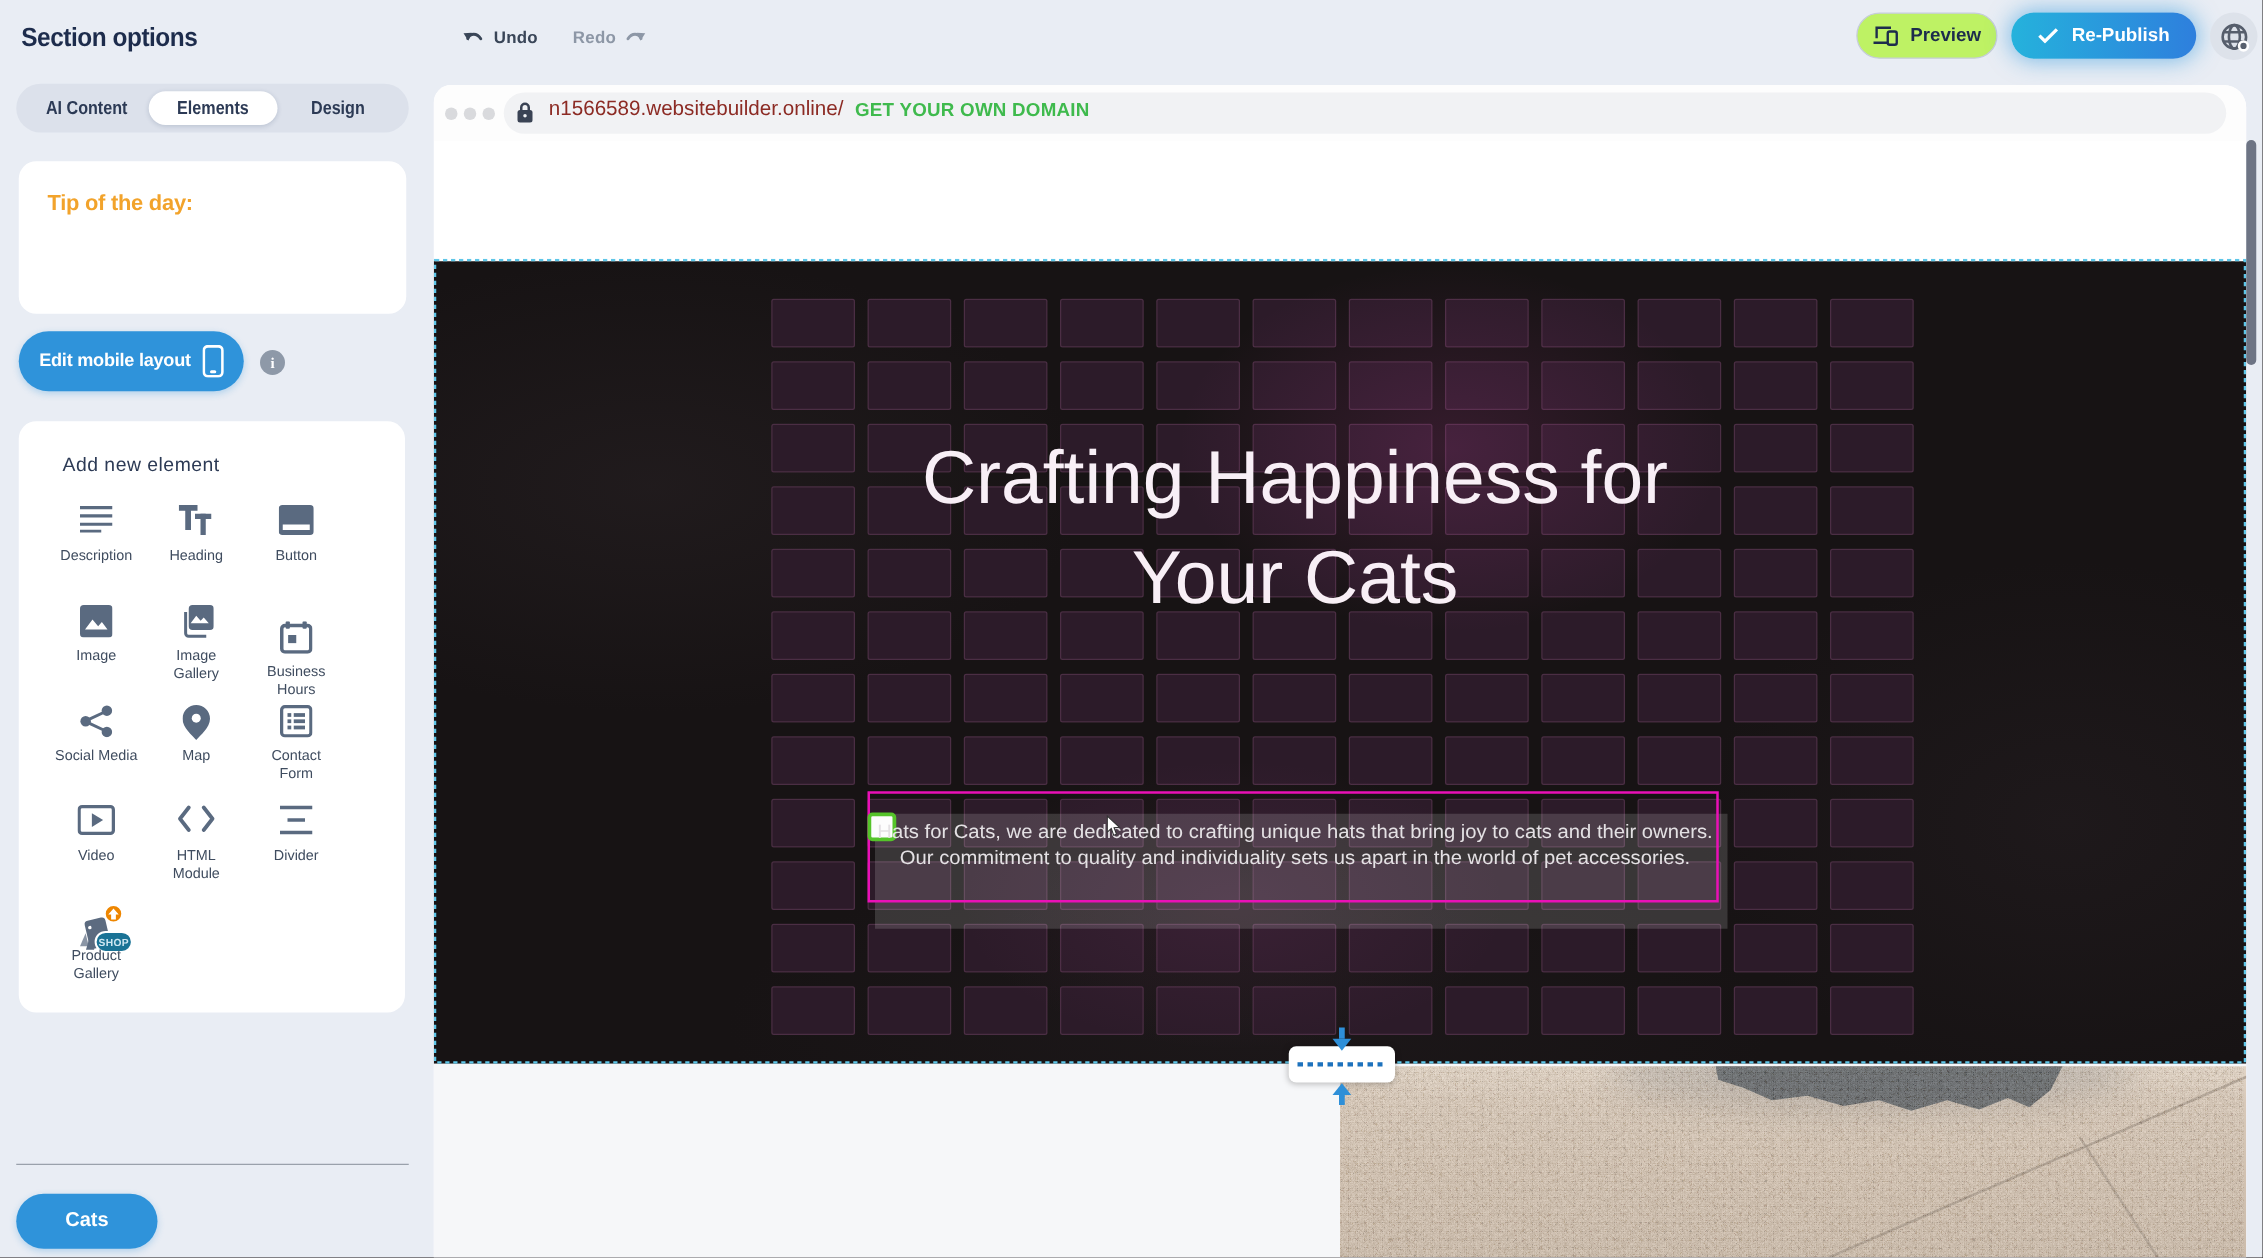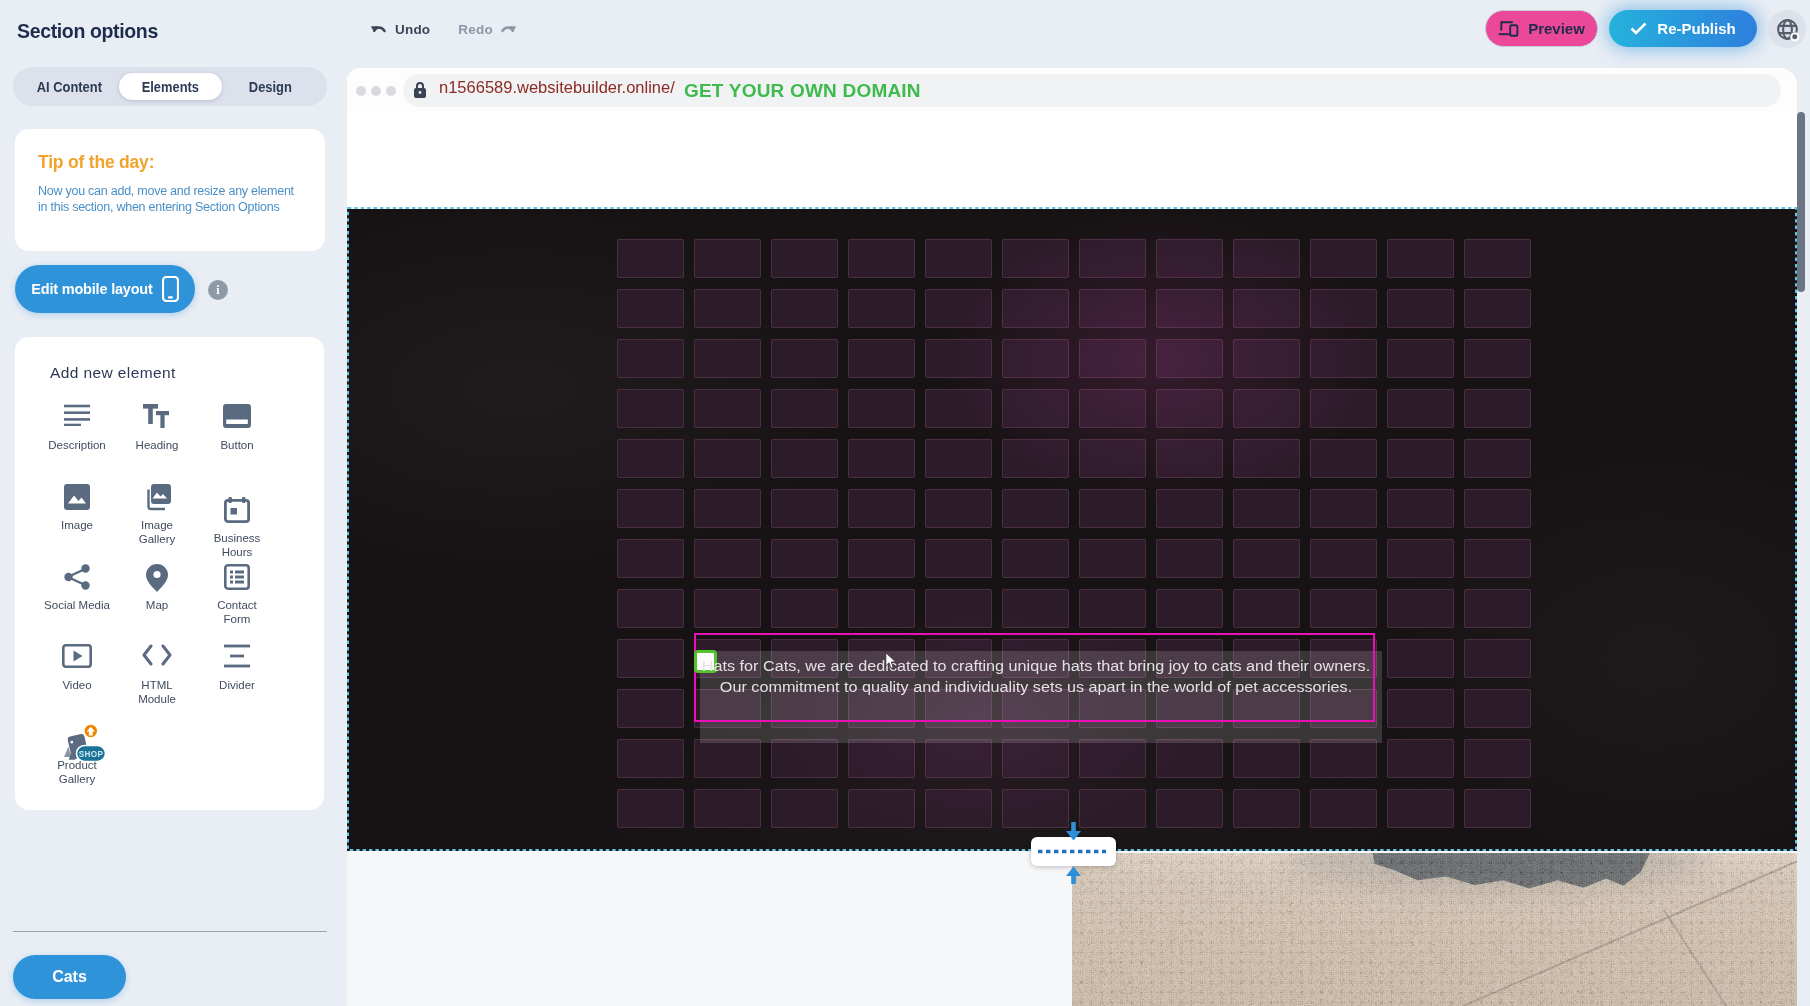--- a/index.html
+++ b/index.html
@@ -4,21 +4,21 @@
 <style>
   * { margin:0; padding:0; box-sizing:border-box; }
   html,body { width:1810px; height:1006px; overflow:hidden; }
   body { background:#e9edf4; font-family:"Liberation Sans", sans-serif; position:relative; }
   .abs { position:absolute; }
 
   
   .title { left:17px; top:19px; font-size:21px; font-weight:bold; color:#1d2c4c; letter-spacing:-0.4px; transform:scaleX(0.93); transform-origin:left center; }
   .undoredo { left:370px; top:18px; height:22px; display:flex; align-items:center; }
   .undoredo .txt { font-size:13.5px; font-weight:bold; letter-spacing:0.2px; }
-  .btn-preview { left:1485px; top:10px; width:113px; height:37px; background:#ec4899; border:1px solid #c6cdd9; border-radius:19px; display:flex; align-items:center; justify-content:center; gap:8px; }
+  .btn-preview { left:1485px; top:10px; width:113px; height:37px; background:#bef264; border:1px solid #c6cdd9; border-radius:19px; display:flex; align-items:center; justify-content:center; gap:8px; }
   .btn-preview span { font-size:15px; font-weight:bold; color:#1d2c4c; }
   .btn-republish { left:1609px; top:10px; width:148px; height:37px; border-radius:19px; background:linear-gradient(90deg,#25b2dc,#2e7fdd); box-shadow:0 0 18px 2px rgba(41,150,220,0.55); display:flex; align-items:center; justify-content:center; gap:10px; }
   .btn-republish span { font-size:15px; font-weight:bold; color:#fff; }
   .globe-wrap { left:1768px; top:10px; width:38px; height:38px; border-radius:50%; background:#dde2ea; display:flex; align-items:center; justify-content:center; }
 
   
   .tabs { left:13px; top:67px; width:314px; height:39px; background:#dce1eb; border-radius:20px; display:flex; align-items:center; padding:0 6px; }
   .tabs .tab { flex:1; text-align:center; font-size:15px; font-weight:bold; color:#2c3a55; transform:scaleX(0.86); }
   .tabs .sel { position:absolute; left:106px; top:6px; width:103px; height:27px; background:#fff; border-radius:14px; box-shadow:0 1px 4px rgba(30,50,90,0.18); display:flex; align-items:center; justify-content:center; }
   .tipcard { left:15px; top:129px; width:310px; height:122px; background:#fff; border-radius:14px; }
@@ -34,21 +34,21 @@
   .el .lb { font-size:11.5px; line-height:13.5px; color:#3f4c5f; }
   .side-div { left:13px; top:931px; width:314px; height:1px; background:#9aa1ab; }
   .btn-done { left:13px; top:955px; width:113px; height:44px; background:#2f93da; border-radius:22px; color:#fff; font-size:16px; font-weight:bold; text-align:center; line-height:44px; box-shadow:0 2px 6px rgba(47,147,218,0.3); }
 
   
   .canvas { left:347px; top:68px; width:1450px; height:938px; background:#fff; border-radius:14px 18px 0 0; overflow:hidden; }
   .chrome { position:absolute; left:0; top:0; width:1450px; height:45px; background:#fdfdfd; }
   .chrome .dot { position:absolute; top:18px; width:10px; height:10px; border-radius:50%; background:#d9dadd; }
   .urlpill { position:absolute; left:56px; top:6px; width:1378px; height:33px; background:#f1f2f4; border-radius:17px; }
   .urltext { position:absolute; left:92px; top:10px; font-size:16.5px; color:#8c2b24; }
-  .domain { position:absolute; left:337px; top:12px; font-size:19px; font-weight:bold; color:#3fba4d; letter-spacing:0.2px; }
+  .domain { position:absolute; left:337px; top:12px; font-size:15px; font-weight:bold; color:#3fba4d; letter-spacing:0.2px; }
   .redhdr { position:absolute; left:0; top:45px; width:1450px; height:96px; background:#e4473a; }
   .logo { position:absolute; left:30px; top:29px; font-size:23px; font-weight:bold; color:#fff; letter-spacing:0.5px; transform:scaleX(0.47); transform-origin:left center; white-space:nowrap; }
   .nav { position:absolute; top:21px; color:#fff; font-size:15.5px; transform:scaleX(0.88); transform-origin:left center; }
   .nav-ul { position:absolute; left:1119px; top:46px; width:59px; height:3px; background:#fff; }
 
   
   .hero { position:absolute; left:0; top:141px; width:1450px; height:642px; background:radial-gradient(ellipse 500px 260px at 12% 28%, rgba(60,50,55,0.25), transparent 70%), radial-gradient(ellipse 420px 300px at 90% 70%, rgba(55,45,52,0.22), transparent 70%), radial-gradient(ellipse 600px 200px at 45% 95%, rgba(50,42,48,0.2), transparent 70%), #171314; overflow:hidden; }
   .grid { position:absolute; left:270px; top:30px; width:914px; height:600px; }
   .cell { position:absolute; width:67px; height:39px; background:#2c1b29; border:1px solid rgba(125,80,112,0.38); border-radius:2px; }
   .glow1 { position:absolute; left:503px; top:-60px; width:620px; height:420px; background:radial-gradient(closest-side, rgba(170,60,140,0.21), rgba(170,60,140,0) 70%); }
@@ -121,21 +121,20 @@
     <div class="tab">AI Content</div>
     <div class="tab" style="opacity:0;">Elements</div>
     <div class="tab">Design</div>
     <div class="sel">
       <span style="font-size:15px; font-weight:bold; color:#2c3a55; transform:scaleX(0.86);">Elements</span>
     </div>
   </div>
 
   <div class="abs tipcard">
     <h3>Tip of the day:</h3>
-    <p>Now you can add, move and resize any element<br>in this section, when entering Section Options</p>
   </div>
 
   <div class="abs btn-mobile">
     <span>Edit mobile layout</span>
     <svg width="17" height="26" viewBox="0 0 17 26">
       <rect x="1" y="1" width="15" height="24" rx="3.4" fill="none" stroke="#fff" stroke-width="2.2"></rect>
       <rect x="6" y="20.2" width="5" height="2.4" rx="1.2" fill="#fff"></rect>
     </svg>
   </div>
   <div class="abs info-i">i</div>
@@ -457,20 +456,21 @@
         <div class="cell" style="left:385px; top:550px;"></div>
         <div class="cell" style="left:462px; top:550px;"></div>
         <div class="cell" style="left:539px; top:550px;"></div>
         <div class="cell" style="left:616px; top:550px;"></div>
         <div class="cell" style="left:693px; top:550px;"></div>
         <div class="cell" style="left:770px; top:550px;"></div>
         <div class="cell" style="left:847px; top:550px;"></div>
       </div>
       <div class="glow1"></div>
       <div class="glow2"></div>
+      <div class="h1" style="top:133px;">Crafting Happiness for<br>Your Cats</div>
       <div class="elov"></div>
       <div class="pinkbox"></div>
       <div class="handle"></div>
       <div class="ptxt" style="top:448px; transform:scaleX(1.044);">Hats for Cats, we are dedicated to crafting unique hats that bring joy to cats and their owners.</div>
       <div class="ptxt" style="top:469px; transform:scaleX(1.044);">Our commitment to quality and individuality sets us apart in the world of pet accessories.</div>
       <svg style="position:absolute; left:538px; top:443px;" width="12" height="18" viewBox="0 0 14 21">
         <path d="M1 1 L1 16 L4.7 12.6 L7 19 L9.6 18 L7.3 11.8 L12.3 11.5 Z" fill="#fff" stroke="#333" stroke-width="1"></path>
       </svg>
     </div>
     <div class="sect2"></div>

